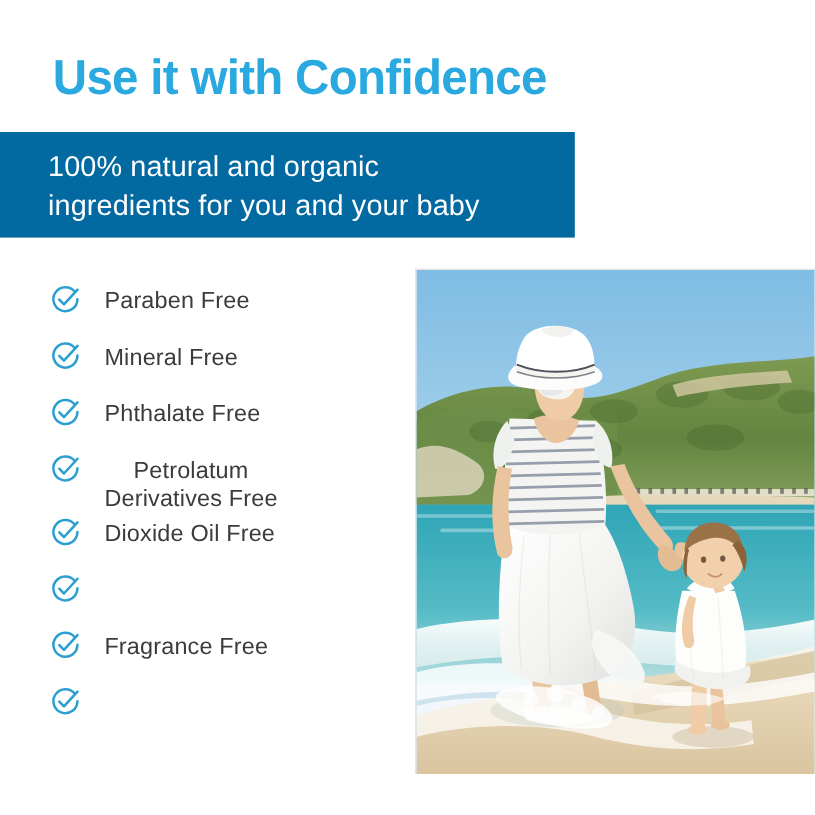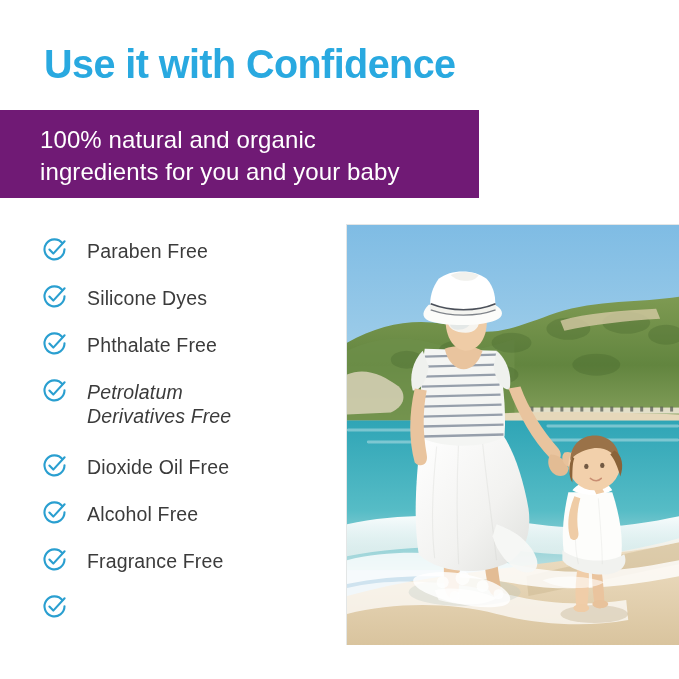--- a/index.html
+++ b/index.html
@@ -24,21 +24,21 @@
     white-space:nowrap;
     transform:scaleX(0.965);
     transform-origin:left center;
   }
 
   
   #banner{
     position:absolute;
     left:0; top:110px;
     width:479px; height:88px;
-    background:#701a75;
+    background:#0369a1;
     box-sizing:border-box;
     padding:14px 0 0 40px;
   }
   #banner .line{
     color:#ffffff;
     font-size:24px;
     line-height:32px;
     font-weight:300;
     letter-spacing:0.1px;
     white-space:nowrap;
@@ -48,22 +48,23 @@
   #feature-list{
     position:absolute;
     left:42px; top:238px;
     width:290px;
   }
   .feature-item{
     display:flex;
     align-items:flex-start;
     margin-bottom:21px;
     min-height:26px;
-  }
-  .feature-item.two-line{ margin-bottom:26px;font-style:italic; }
+    text-align:center;
+  }
+  .feature-item.two-line{ margin-bottom:4px; }
   .feature-icon{
     flex:0 0 auto;
     width:26px; height:26px;
     margin-right:19px;
     margin-top:-1px;
   }
   .feature-icon svg{display:block;width:26px;height:26px;}
   .feature-label{
     font-size:19.5px;
     line-height:24px;
@@ -109,21 +110,21 @@
     <span class="feature-label">Paraben Free</span>
   </div>
 
   <div class="feature-item">
     <span class="feature-icon">
       <svg viewBox="0 0 26 26" xmlns="http://www.w3.org/2000/svg">
         <path d="M20.4 6.2a10 10 0 1 0 2.1 6.1" fill="none" stroke="#2A9FD0" stroke-width="2.1" stroke-linecap="round"></path>
         <path d="M7.4 12.6 L11.3 16.6 L22.6 4.3" fill="none" stroke="#2A9FD0" stroke-width="2.1" stroke-linecap="round" stroke-linejoin="round"></path>
       </svg>
     </span>
-    <span class="feature-label">Silicone Dyes</span>
+    <span class="feature-label">Mineral Free</span>
   </div>
 
 
   <div class="feature-item">
     <span class="feature-icon">
       <svg viewBox="0 0 26 26" xmlns="http://www.w3.org/2000/svg">
         <path d="M20.4 6.2a10 10 0 1 0 2.1 6.1" fill="none" stroke="#2A9FD0" stroke-width="2.1" stroke-linecap="round"></path>
         <path d="M7.4 12.6 L11.3 16.6 L22.6 4.3" fill="none" stroke="#2A9FD0" stroke-width="2.1" stroke-linecap="round" stroke-linejoin="round"></path>
       </svg>
     </span>
@@ -151,21 +152,20 @@
     <span class="feature-label">Dioxide Oil Free</span>
   </div>
 
   <div class="feature-item">
     <span class="feature-icon">
       <svg viewBox="0 0 26 26" xmlns="http://www.w3.org/2000/svg">
         <path d="M20.4 6.2a10 10 0 1 0 2.1 6.1" fill="none" stroke="#2A9FD0" stroke-width="2.1" stroke-linecap="round"></path>
         <path d="M7.4 12.6 L11.3 16.6 L22.6 4.3" fill="none" stroke="#2A9FD0" stroke-width="2.1" stroke-linecap="round" stroke-linejoin="round"></path>
       </svg>
     </span>
-    <span class="feature-label">Alcohol Free</span>
   </div>
 
   <div class="feature-item">
     <span class="feature-icon">
       <svg viewBox="0 0 26 26" xmlns="http://www.w3.org/2000/svg">
         <path d="M20.4 6.2a10 10 0 1 0 2.1 6.1" fill="none" stroke="#2A9FD0" stroke-width="2.1" stroke-linecap="round"></path>
         <path d="M7.4 12.6 L11.3 16.6 L22.6 4.3" fill="none" stroke="#2A9FD0" stroke-width="2.1" stroke-linecap="round" stroke-linejoin="round"></path>
       </svg>
     </span>
     <span class="feature-label">Fragrance Free</span>

